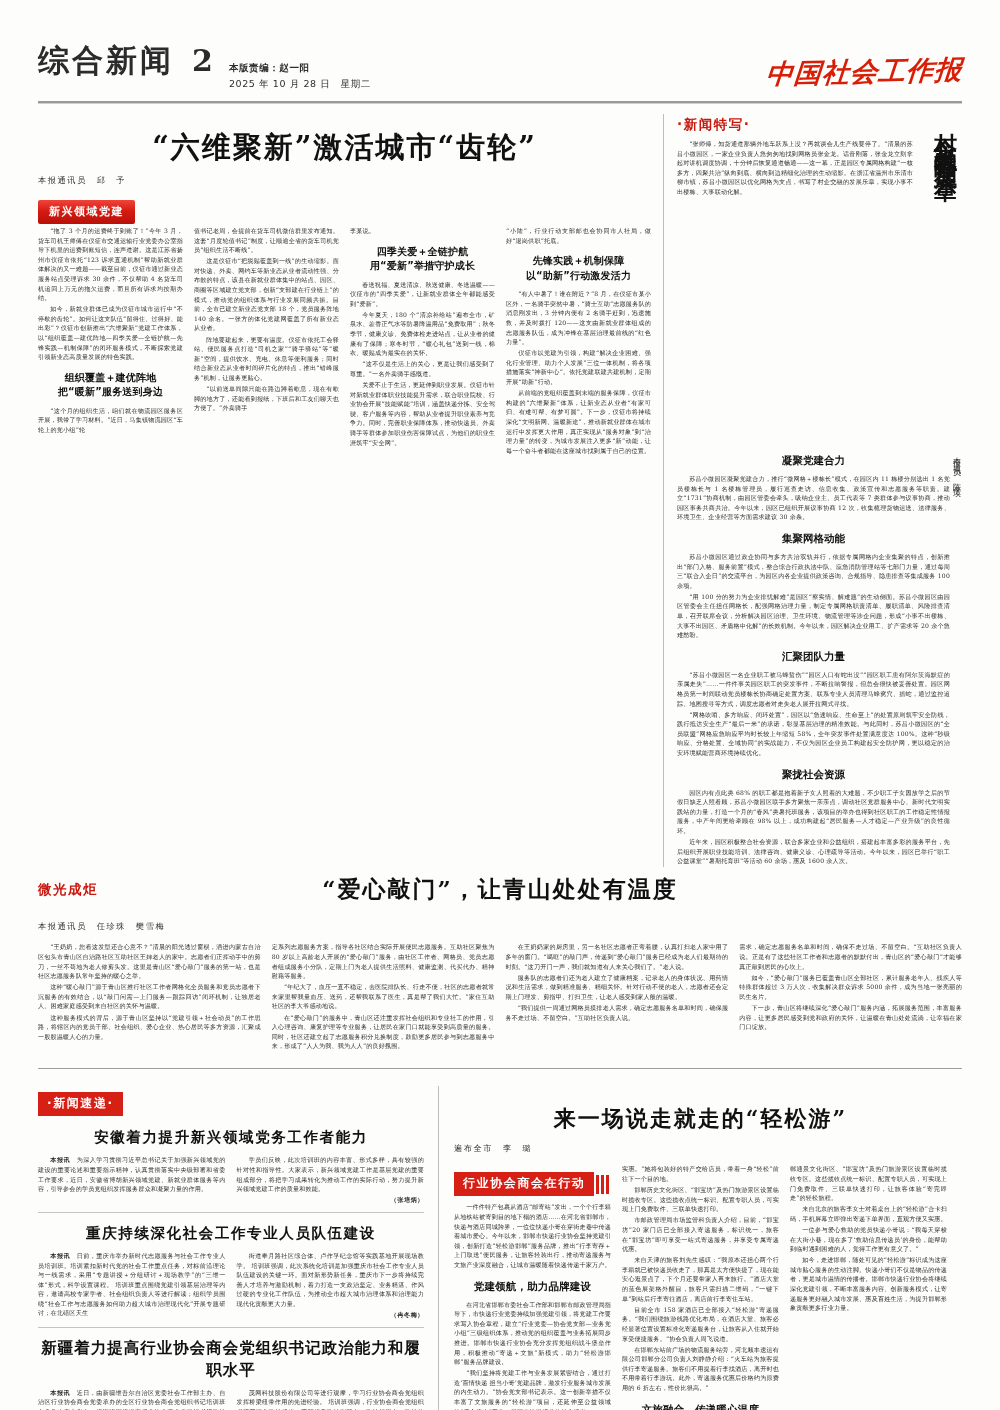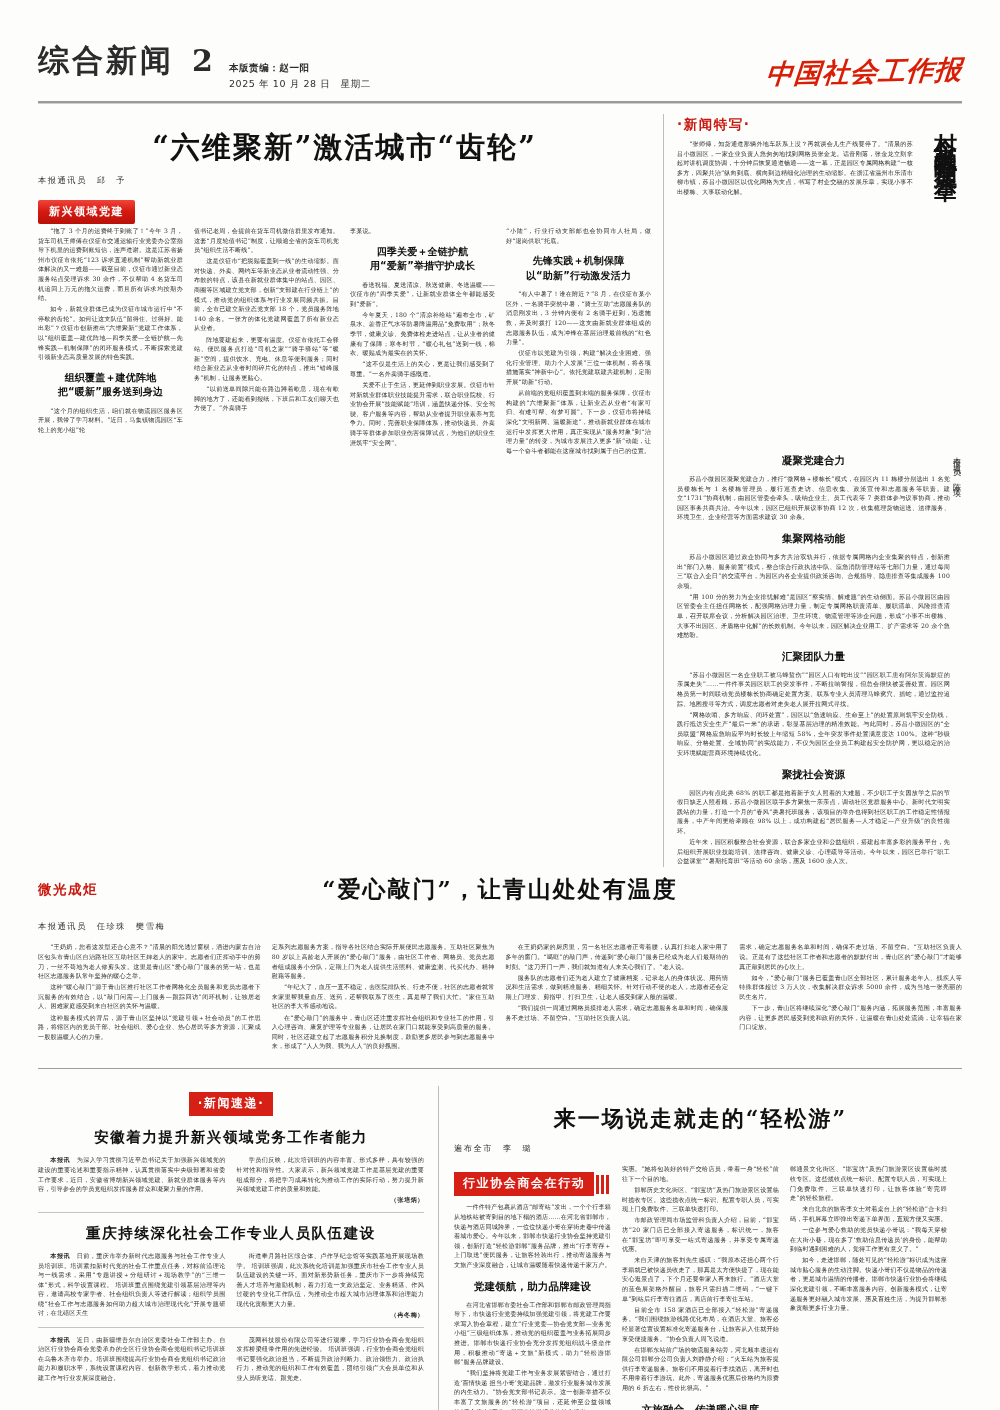--- a/index.html
+++ b/index.html
@@ -233,21 +233,21 @@
         <p>下一步，青山区将继续深化“爱心敲门”服务内涵，拓展服务范围，丰富服务内容，让更多居民感受到党和政府的关怀，让温暖在青山处处流淌，让幸福在家门口绽放。</p>
       </div>
     </div>
   </div>
 
   <div class="hrule" style="margin-top:16px;"></div>
 
   <div class="bottom-block">
 
     <div class="bl-left">
-      <div style="margin:6px 0 10px;text-align:center;">
+      <div style="margin:6px 0 10px;">
         <span class="red-strip">·新闻速递·</span>
       </div>
 
       <div>
         <div class="headline hl3">安徽着力提升新兴领域党务工作者能力</div>
         <div class="cols3">
           <div class="col body-col">
             <p><span class="lead-tag">本报讯</span>　<span>为深入学习贯彻习近平总书记关于加强新兴领域党的建设的重要论述和重要指示精神，认真贯彻落实中央级部署和省委工作要求，近日，安徽省博胡新兴领域党建、新就业群体服务等内容，引导参会的学员党组织发挥服务群众和凝聚力量的作用。</span></p>
           </div>
           <div class="col body-col">
@@ -270,20 +270,21 @@
             <p>街道奉月路社区综合体、卢作孚纪念馆等实践基地开展现场教学。
 培训班强调，此次系统化培训是加强重庆市社会工作专业人员队伍建设的关键一环。面对新形势新任务，重庆市下一步将持续完善人才培养与激励机制，着力打造一支政治坚定、业务精湛、作风过硬的专业化工作队伍，为推动全市超大城市治理体系和治理能力现代化贡献更大力量。</p>
             <div class="endmark">（冉冬梅）</div>
           </div>
         </div>
       </div>
 
       <div class="hrule-thin"></div>
 
       <div>
+        <div class="headline hl3b">新疆着力提高行业协会商会党组织书记政治能力和履职水平</div>
         <div class="cols3">
           <div class="col body-col">
             <p><span class="lead-tag">本报讯</span>　<span>近日，由新疆维吾尔自治区党委社会工作部主办、自治区行业协会商会党委承办的全区行业协会商会党组织书记培训班在乌鲁木齐市举办。培训班围绕提高行业协会商会党组织书记政治能力和履职水平，系统设置课程内容、创新教学形式，着力推动党建工作与行业发展深度融合。</span></p>
           </div>
           <div class="col body-col">
             <p>茂网科技股份有限公司等进行观摩，学习行业协会商会党组织发挥桥梁纽带作用的先进经验。
 培训班强调，行业协会商会党组织书记要强化政治担当，不断提升政治判断力、政治领悟力、政治执行力，推动党的组织和工作有效覆盖，团结引领广大会员单位和从业人员听党话、跟党走。</p>
 
           </div>
         </div>

